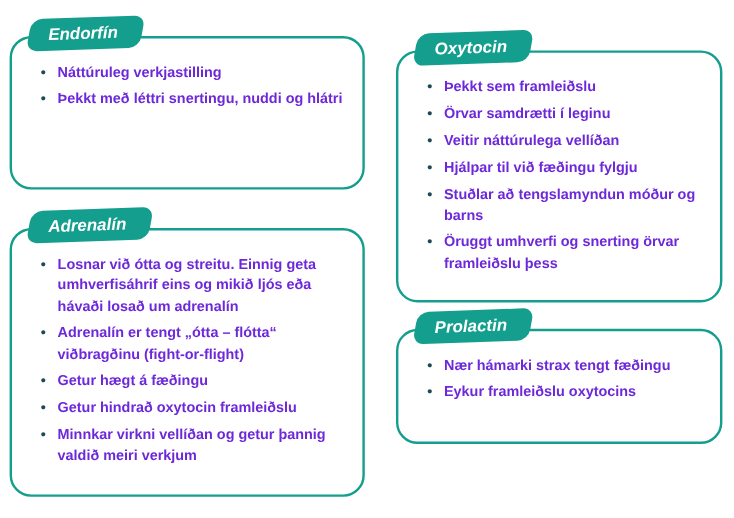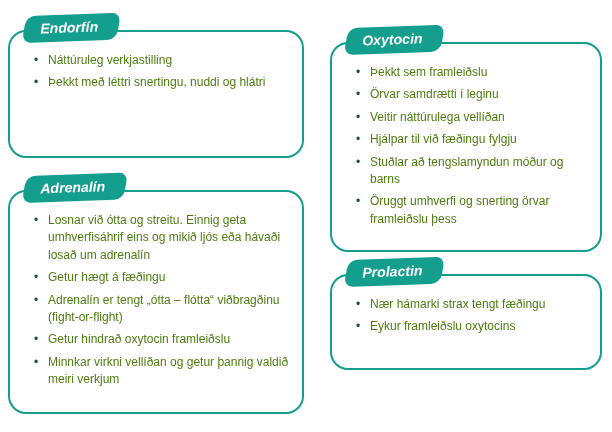--- a/index.html
+++ b/index.html
@@ -47,21 +47,22 @@
     margin: 6px 0 0 0;
     padding: 0 0 0 10px;
     list-style: none;
   }
   ul.bullets li {
     position: relative;
     padding-left: 14px;
     margin-bottom: 5px;
     font-size: 12px;
     line-height: 1.45;
-    color: #4d7c0f;
+    color: #6d28d9;
+    font-weight: bold;
   }
   ul.bullets li::before {
     content: "\2022";
     position: absolute;
     left: 0;
     top: 0;
     color: #1d4855;
     font-size: 12px;
   }
 </style>
@@ -79,22 +80,22 @@
       <li>Þekkt með léttri snertingu, nuddi og hlátri</li>
     </ul>
   </div>
 
   <div class="card" style="left:8px; top:190px; width:296px; height:224px;">
     <div class="tab">
       <span class="tab-label">Adrenalín</span>
     </div>
     <ul class="bullets">
       <li>Losnar við ótta og streitu. Einnig geta umhverfisáhrif eins og mikið ljós eða hávaði losað um adrenalín</li>
+      <li>Adrenalín er tengt „ótta – flótta“ viðbragðinu (fight-or-flight)</li>
       <li>Getur hægt á fæðingu</li>
-      <li>Adrenalín er tengt „ótta – flótta“ viðbragðinu (fight-or-flight)</li>
       <li>Getur hindrað oxytocin framleiðslu</li>
       <li>Minnkar virkni vellíðan og getur þannig valdið meiri verkjum</li>
     </ul>
   </div>
 
   <div class="card" style="left:330px; top:42px; width:272px; height:210px;">
     <div class="tab">
       <span class="tab-label">Oxytocin</span>
     </div>
     <ul class="bullets">

